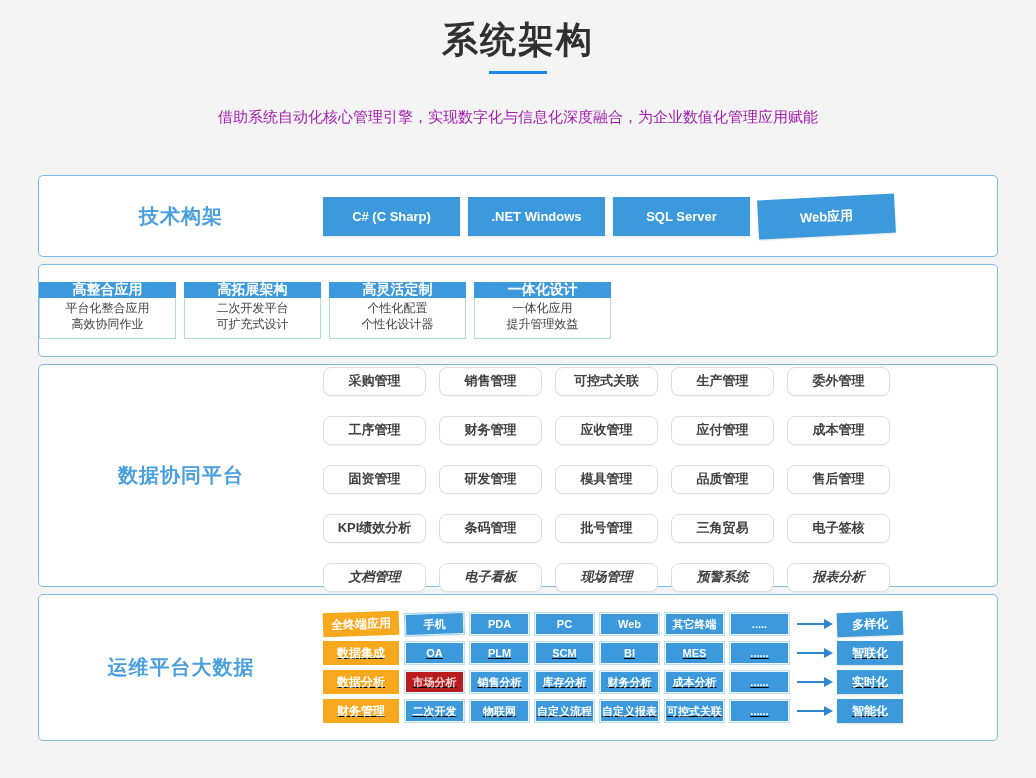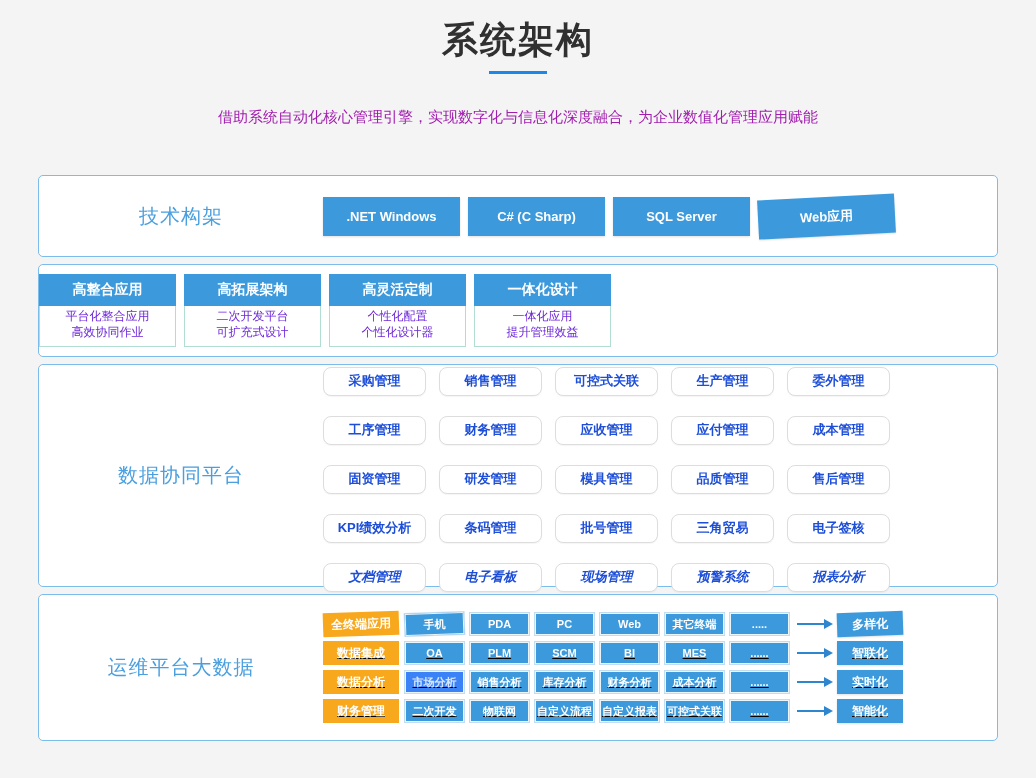--- a/index.html
+++ b/index.html
@@ -41,21 +41,21 @@
   .section + .section { margin-top: 7px; }
   .sec-label-zone {
     width: 284px;
     flex: 0 0 284px;
     display: flex;
     justify-content: center;
     align-items: center;
   }
   .sec-label {
     font-size: 20px;
-    font-weight: normal;
+    font-weight: bold;
     color: #4a9fdf;
     letter-spacing: 1px;
   }
   .sec-content { flex: 1; }
 
   
   #sec-tech { height: 82px; }
   .stack-row { display: flex; align-items: center; }
   .btn-solid {
     width: 137px; height: 39px;
@@ -68,47 +68,47 @@
     box-shadow: 0 1px 2px rgba(0,0,0,0.12);
   }
   .tilt { transform: rotate(-3deg); }
   .tilt2 { transform: rotate(-2deg); }
 
   
   #sec-highlight { height: 93px; }
   .cards-row { display: flex; }
   .hl-card { width: 137px; margin-right: 8px; }
   .hl-card .hd {
-    height: 32px;
+    height: 16px;
     background: #3b99dc;
     color: #fff;
     font-size: 14px; font-weight: bold;
     display: flex; align-items: center; justify-content: center;
   }
   .hl-card .bd {
     border: 1px solid #b2ddd2;
     border-top: none;
     background: #fff;
     padding: 2px 0 6px;
     text-align: center;
     font-size: 12px;
     line-height: 16px;
-    color: #6d28d9;
+    color: #404040;
   }
 
   
   #sec-platform { height: 223px; }
   .modules-grid { width: 585px; display: flex; flex-wrap: wrap; }
   .chip {
     width: 103px; height: 29px;
     margin: 7px 13px 13px 0;
     background: #fff;
     border: 1px solid #ddd;
     border-radius: 8px;
-    color: #1d4ed8;
+    color: #404040;
     font-size: 13px; font-weight: bold;
     display: flex; align-items: center; justify-content: center;
     box-shadow: 0 1px 1px rgba(0,0,0,0.04);
   }
   .modules-grid .chip:nth-child(n+21) { margin-bottom: 0; font-style: italic; }
 
   
   #sec-bigdata { height: 147px; }
   .bd-row { display: flex; align-items: center; }
   .bd-row + .bd-row { margin-top: 5px; text-decoration: underline; }
@@ -124,21 +124,21 @@
     margin-left: 6px;
     background: #3b99dc;
     border: 1px solid #eaf4fb;
     box-shadow: 0 0 0 1px #c3ddf0;
     color: #fff;
     font-size: 11px; font-weight: bold;
     display: flex; align-items: center; justify-content: center;
     white-space: nowrap;
   }
   .tag-blue.faded {
-    background: #3b82f6;
+    background: #b91c1c;
     color: rgba(255,255,255,0.8);
   }
   .flow-arrow {
     width: 28px; height: 2px;
     background: #2e86d0;
     position: relative;
     margin: 0 12px 0 8px;
   }
   .flow-arrow::after {
     content: '';
@@ -164,22 +164,22 @@
 <div class="title-divider"></div>
 <div class="page-subtitle">借助系统自动化核心管理引擎，实现数字化与信息化深度融合，为企业数值化管理应用赋能</div>
 
 <div class="sections">
 
   <div class="section" id="sec-tech">
     <div class="sec-label-zone">
       <span class="sec-label">技术构架</span>
     </div>
     <div class="sec-content stack-row">
+        <div class="btn-solid">C# (C Sharp)</div>
         <div class="btn-solid">.NET Windows</div>
-        <div class="btn-solid">C# (C Sharp)</div>
         <div class="btn-solid">SQL Server</div>
         <div class="btn-solid tilt">Web应用</div>
       </div>
   </div>
 
   <div class="section" id="sec-highlight">
     <div class="sec-content cards-row">
         <div class="hl-card">
           <div class="hd">高整合应用</div>
           <div class="bd">

